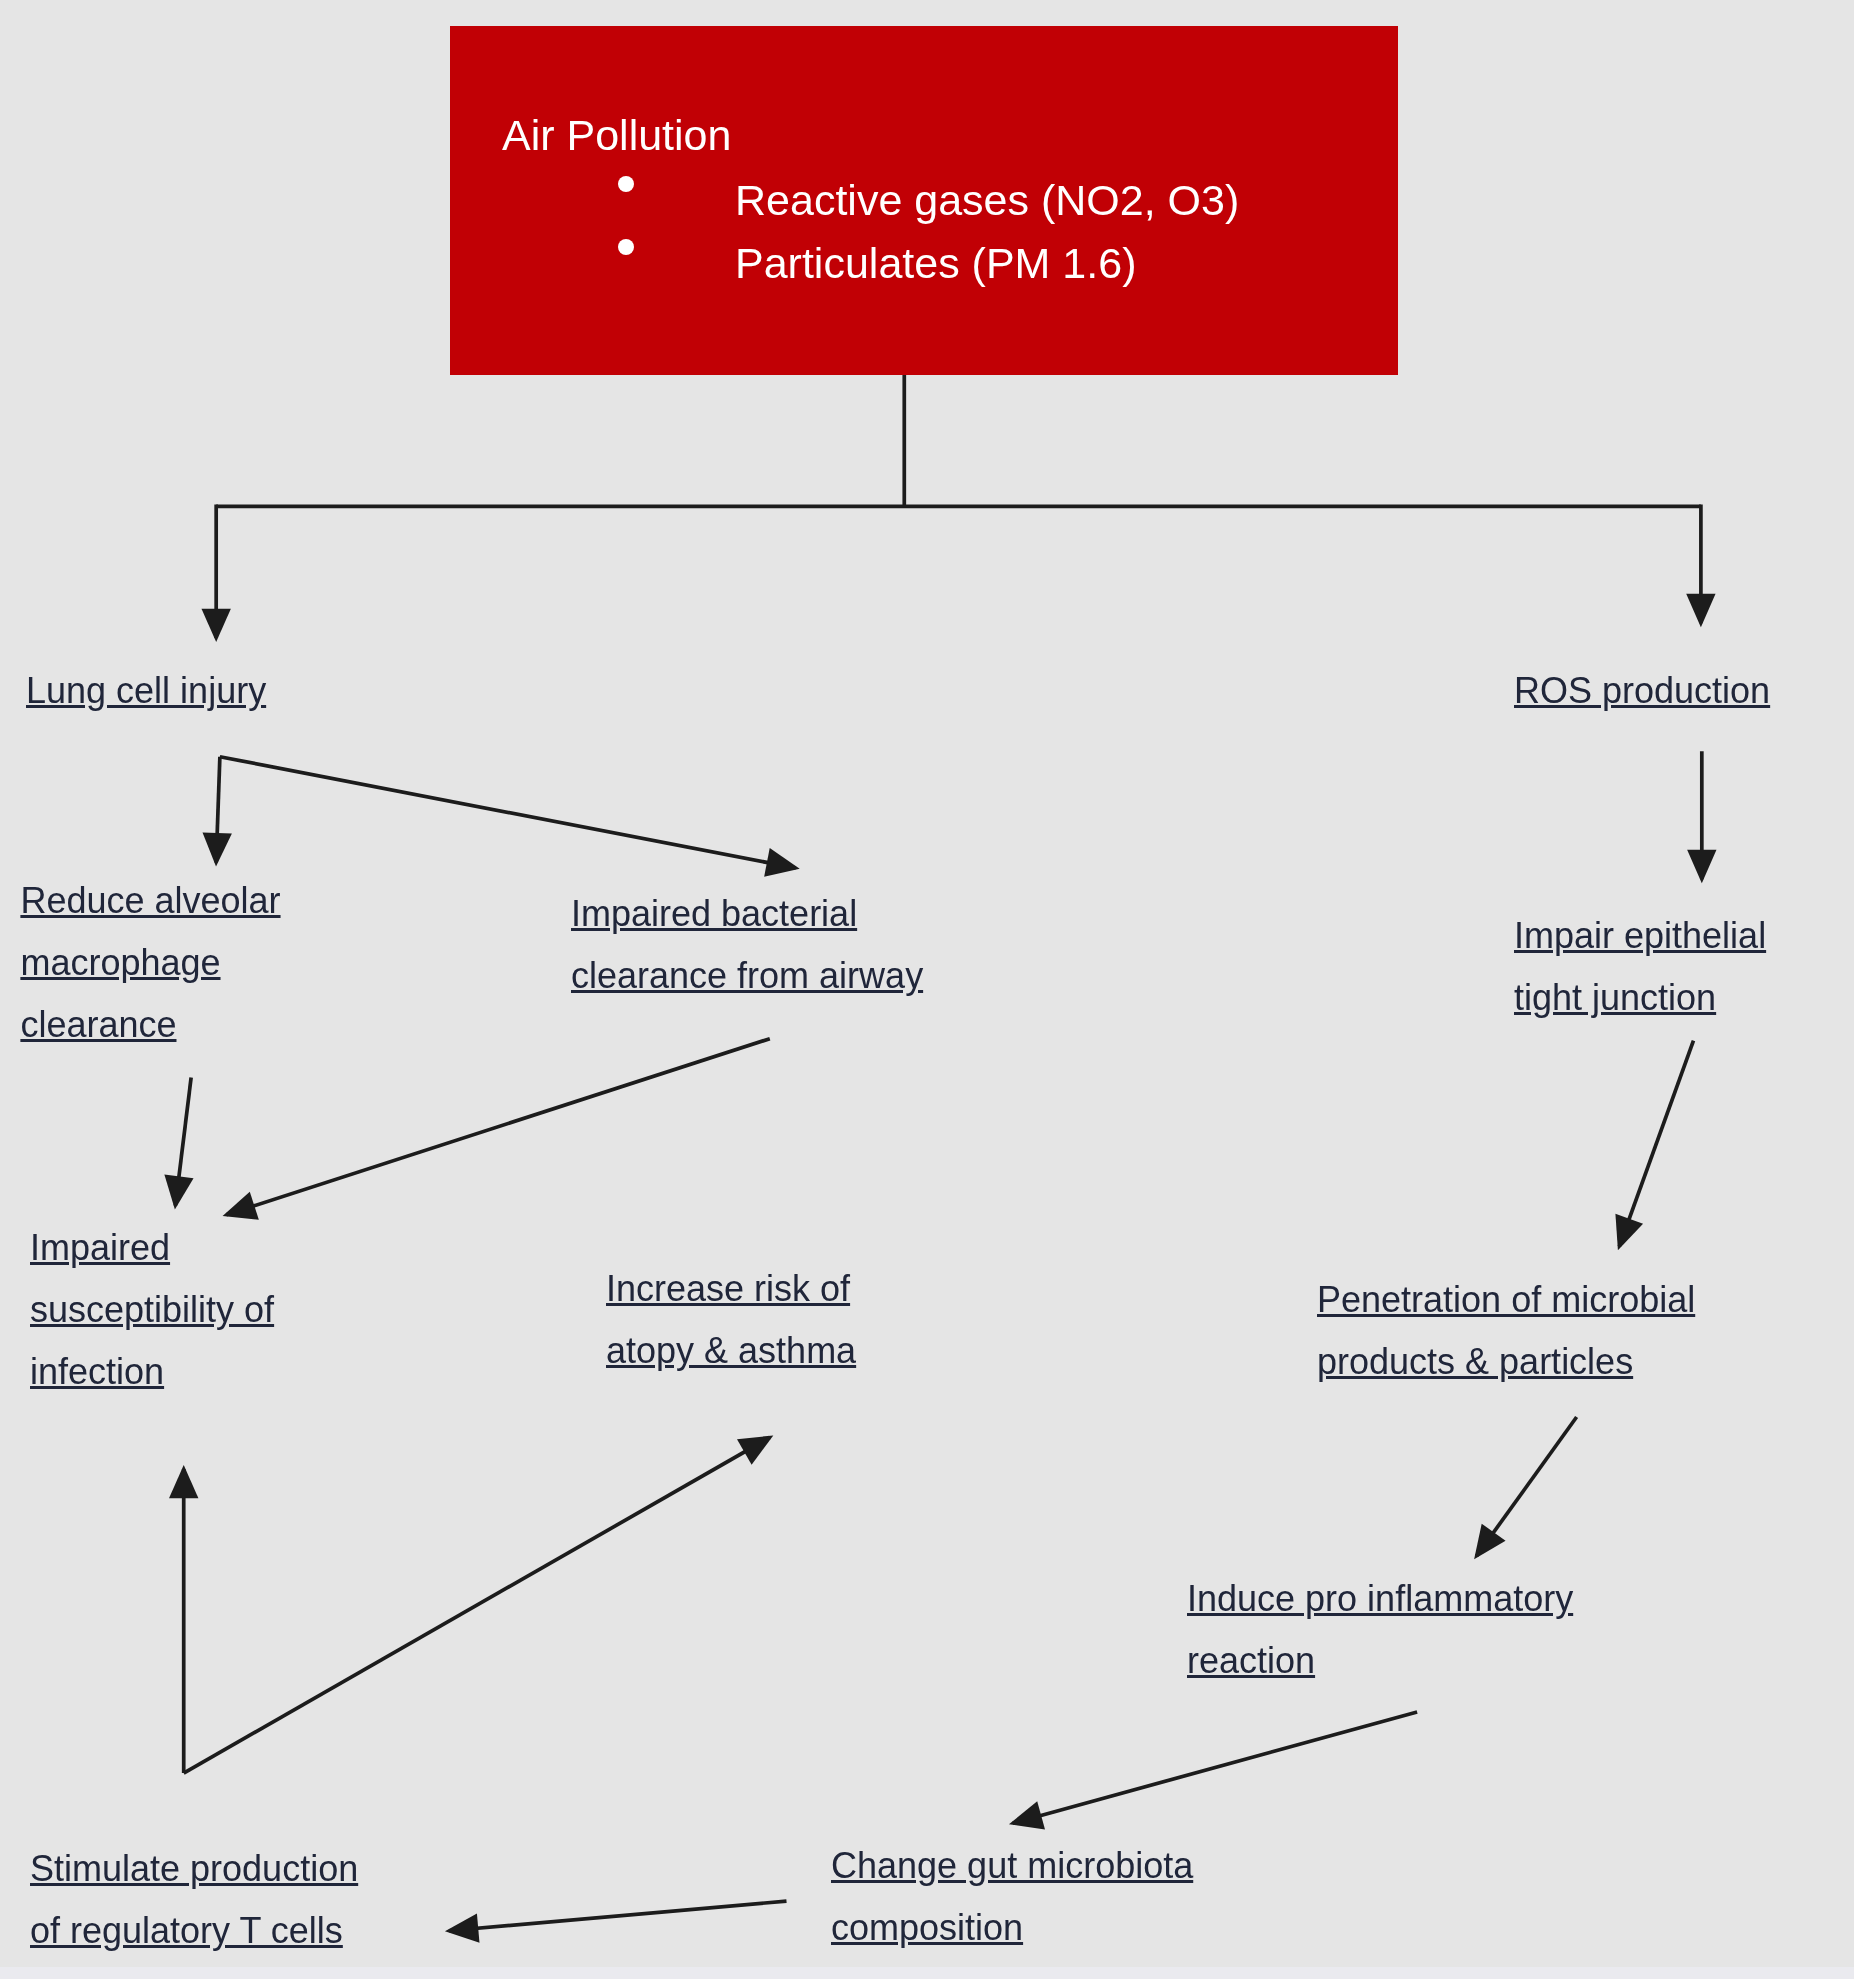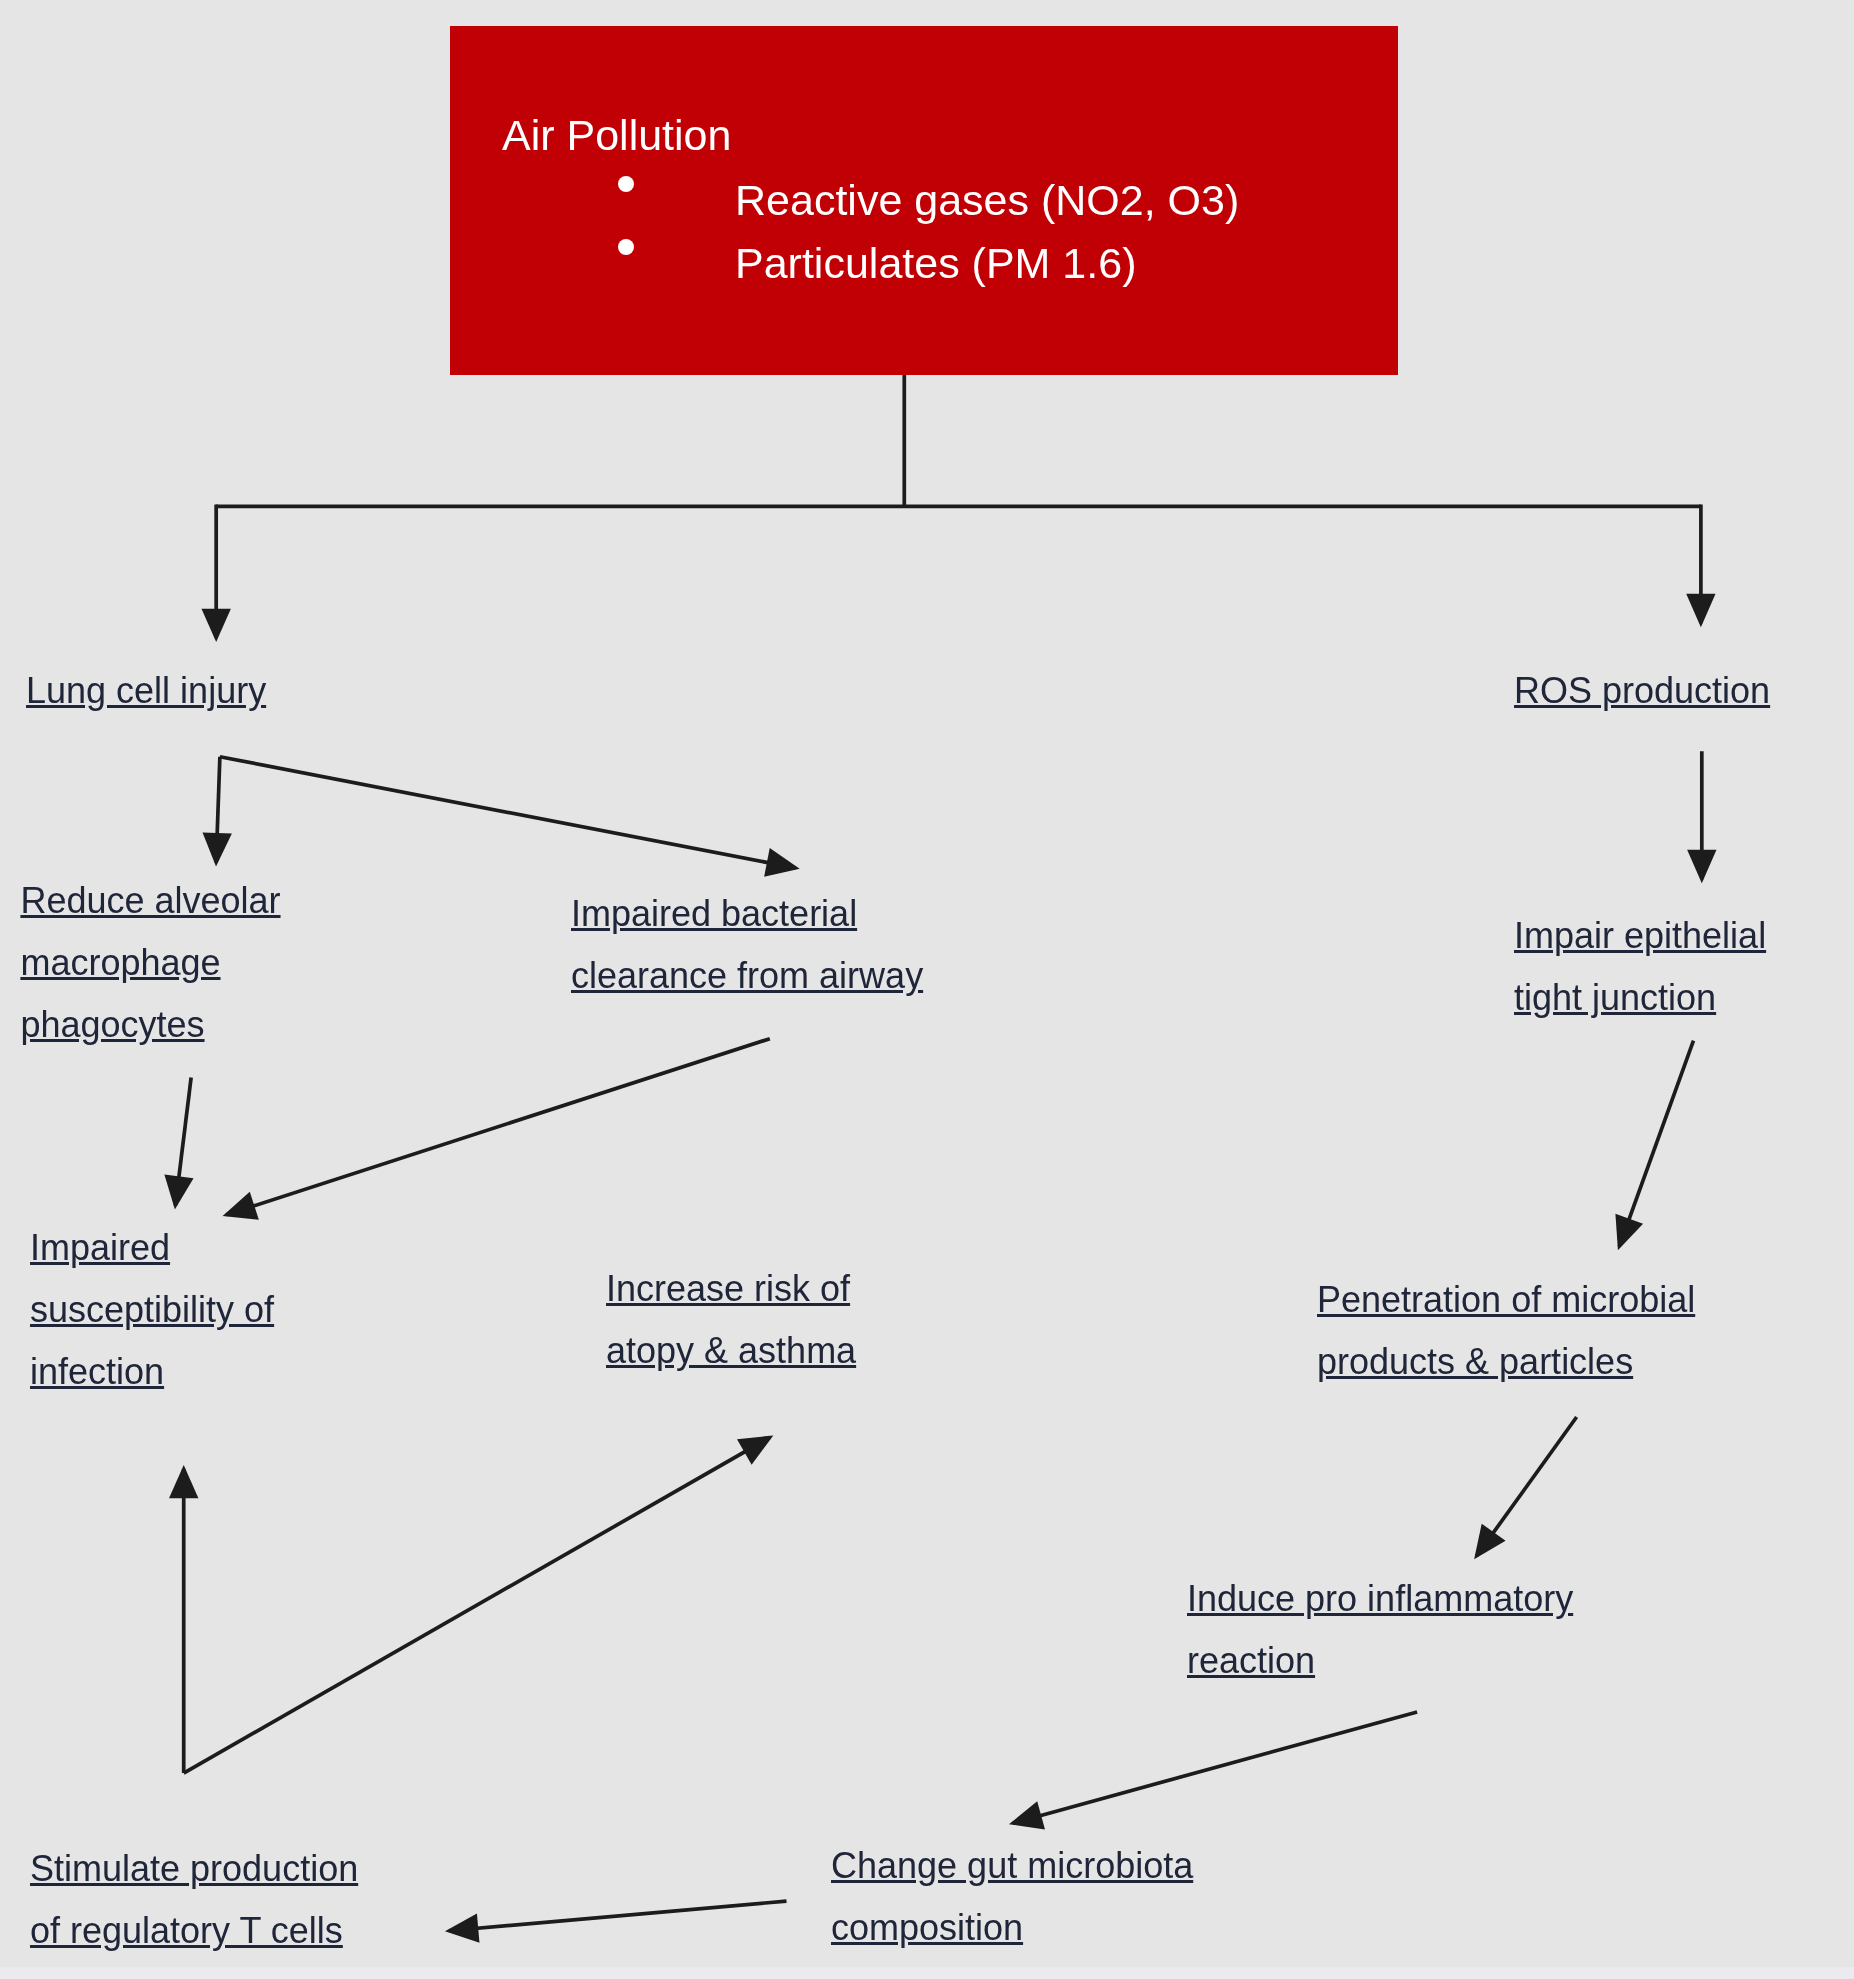--- a/index.html
+++ b/index.html
@@ -109,21 +109,21 @@
       <span class="bullet-text">Particulates (PM 1.6)</span>
     </div>
   </div>
 
   <div class="node" style="left:26px; top:660px;">Lung cell injury</div>
 
   <div class="node" style="left:1514px; top:660px;">ROS production</div>
 
   <div class="node" style="left:20.4px; top:870px;">Reduce alveolar
 macrophage
-phagocytes</div>
+clearance</div>
 
   <div class="node" style="left:571px; top:883px;">Impaired bacterial
 clearance from airway</div>
 
   <div class="node" style="left:30px; top:1217px;">Impaired
 susceptibility of
 infection</div>
 
   <div class="node" style="left:606px; top:1258px;">Increase risk of
 atopy &amp; asthma</div>

